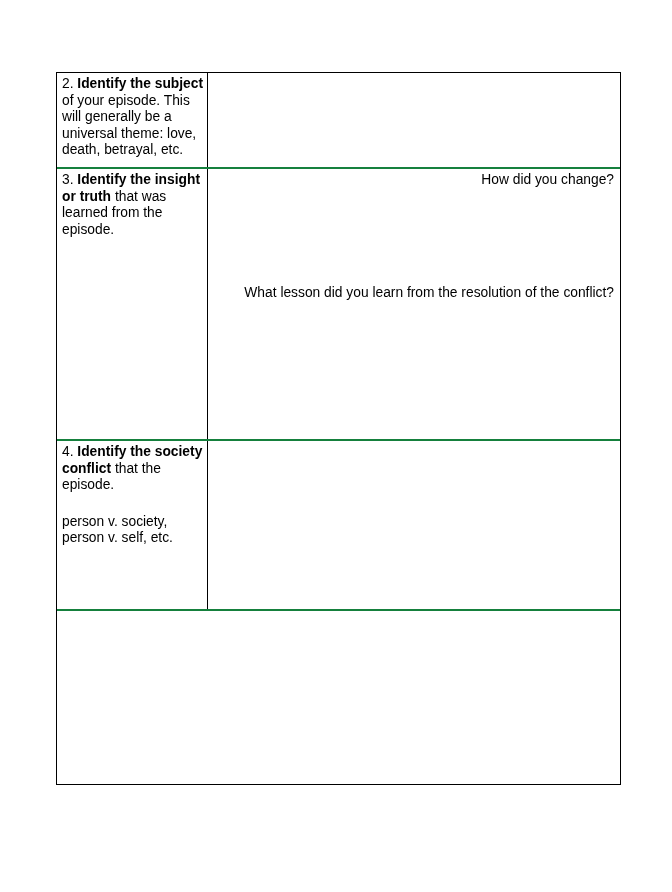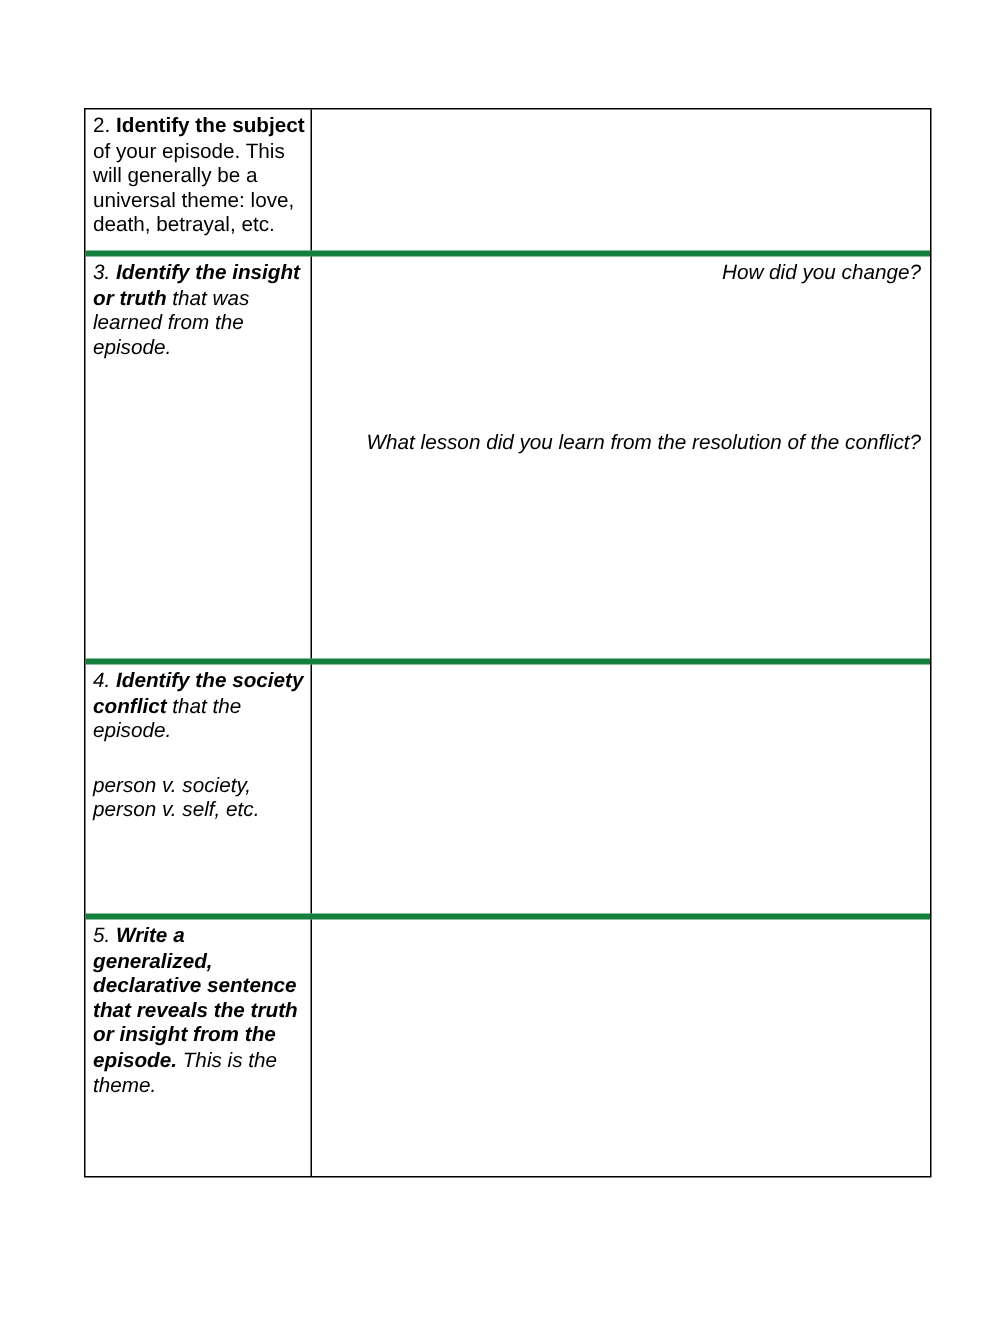--- a/index.html
+++ b/index.html
@@ -18,21 +18,21 @@
   }
   .worksheet-table {
     position: absolute;
     left: 56px;
     top: 72px;
     width: 565px;
     border: 1px solid #000000;
     background: #ffffff;
   }
   .trow { display: flex; }
-  .trow + .trow { border-top: 4px solid #15803d; font-style: italic; }
+  .trow + .trow { border-top: 2px solid #15803d; }
   .trow.r0 { height: 94px; }
   .trow.r1 { height: 272px; }
   .trow.r2 { height: 170px; }
   .trow.r3 { height: 175px; }
   .cell {
     overflow: hidden;
     padding: 3px 2px 3px 5px;
     color: #000000;
     font-size: 13.8px;
     line-height: 16.6px;
@@ -77,20 +77,17 @@
 
     <div class="trow r2">
       <div class="cell left">
         <p class="para"><span>4. </span><span class="b">Identify the society conflict</span><span> that the episode.</span></p>
         <p class="para note-para">person v. society, person v. self, etc.</p>
       </div>
       <div class="cell right"></div>
     </div>
 
     <div class="trow r3">
-      <div class="cell left">
-        <p class="para"><span>5. </span><span class="b">Write a generalized, declarative sentence that reveals the truth or insight from the episode.</span><span> This is the theme.</span></p>
-      </div>
       <div class="cell right"></div>
     </div>
 
   </div>
 </div>
 
 </body></html>

